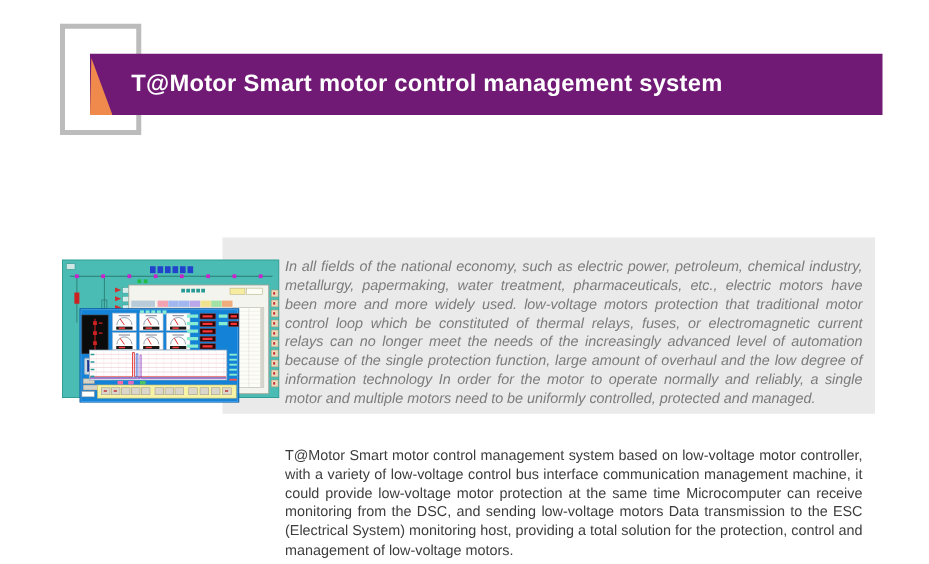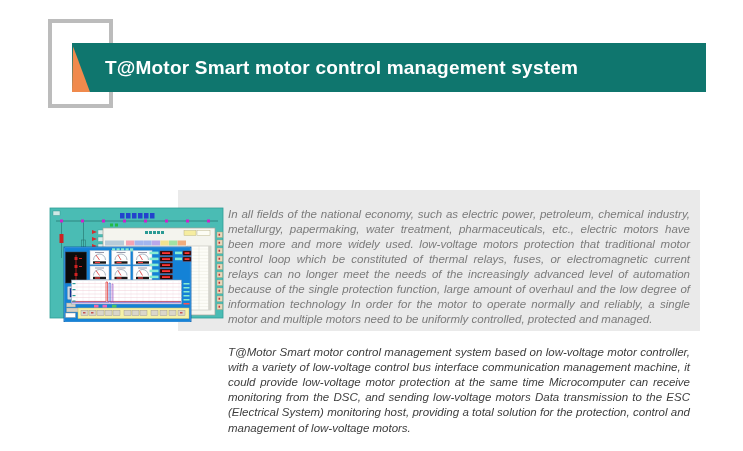--- a/index.html
+++ b/index.html
@@ -3,35 +3,35 @@
 <meta charset="utf-8">
 <style>
   html,body{margin:0;padding:0;background:#fff;}
   .page{position:relative;width:743px;height:451px;background:#ffffff;overflow:hidden;
         font-family:"Liberation Sans",sans-serif;}
 
   
   .bracket{position:absolute;left:48px;top:19px;width:57px;height:81px;
            border:4px solid #bcbcbc;background:transparent;z-index:1;}
   .banner{position:absolute;left:72px;top:43px;width:634px;height:49px;
-          background:#0f766e;z-index:2;display:flex;align-items:center;}
+          background:#701a75;z-index:2;display:flex;align-items:center;}
   .banner-accent{position:absolute;left:0;top:0;width:18px;height:49px;
           background:#f08a4c;clip-path:polygon(6% 7%,0 100%,100% 100%);}
   .banner-title{color:#ffffff;font-size:19px;font-weight:bold;letter-spacing:.2px;
           padding-left:33px;white-space:nowrap;}
 
   
   .intro-bg{position:absolute;left:178px;top:190px;width:522px;height:141px;
           background:#eaeaea;z-index:1;}
   .intro-text{position:absolute;left:228px;top:195px;width:462px;z-index:3;
           font-size:11.5px;line-height:15px;color:#7b7b7b;text-align:justify;font-style:italic;}
 
   
-  .desc-text{position:absolute;left:228px;top:333px;width:462px;
-          font-size:11.5px;line-height:15.2px;color:#3d3d3d;text-align:justify;font-style:italic;}
+  .desc-text{position:absolute;left:228px;top:346px;width:462px;
+          font-size:11.5px;line-height:15.2px;color:#3d3d3d;text-align:justify;}
 
   
   .shot{position:absolute;left:48px;top:200px;width:176px;height:122px;z-index:2;}
   .shot svg{display:block;width:176px;height:122px;}
 </style>
 </head>
 <body>
 
 <div class="page">
 

